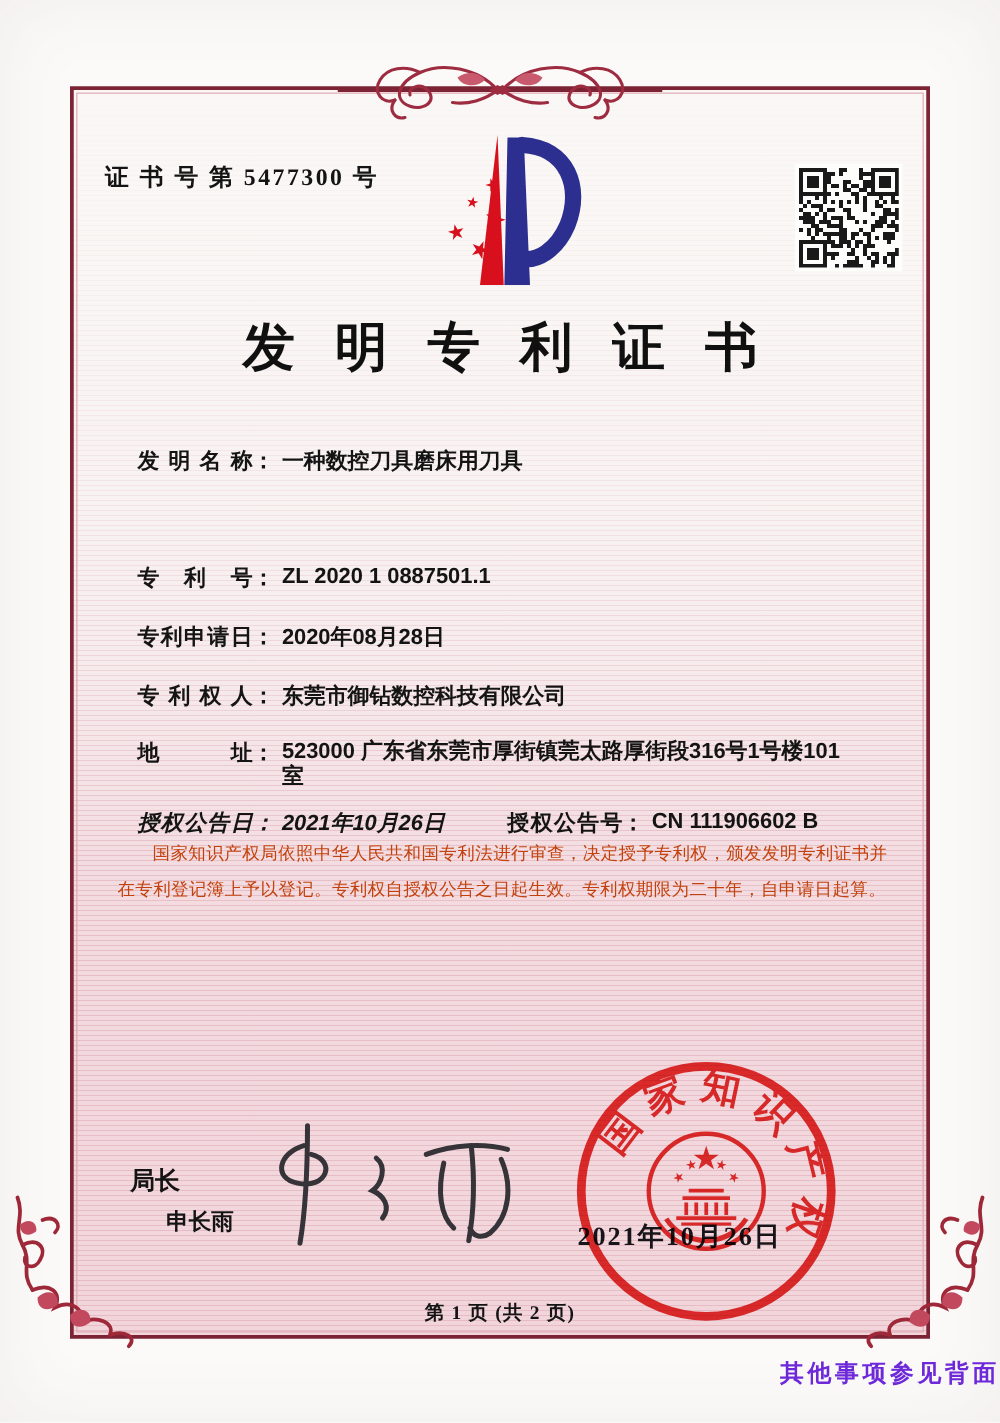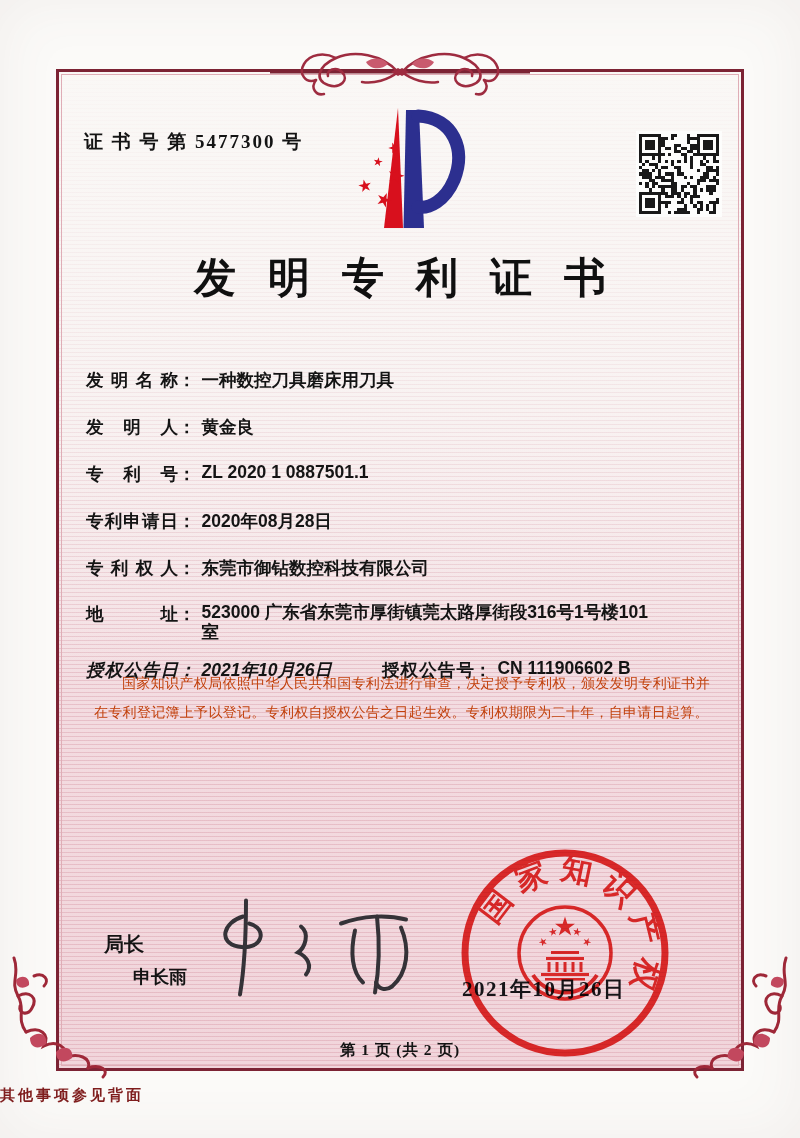--- a/index.html
+++ b/index.html
@@ -27,21 +27,21 @@
 
   .logo { position:absolute; left:332px; top:100px; width:140px; height:140px; }
   .qr   { position:absolute; left:636px; top:131px; width:86px; height:86px; background:#fdfdfc; padding:3px; }
   .qr svg { width:100%; height:100%; display:block; fill:#191919; shape-rendering:crispEdges; }
 
   .title { position:absolute; left:56px; top:250px; width:688px; text-align:center;
            font-size:42px; font-weight:700; letter-spacing:32px; text-indent:32px; color:#101010; }
 
   .rows { position:absolute; left:0; top:0; width:800px; height:100%;
           font-family:"Liberation Sans","DejaVu Sans",sans-serif; font-size:17.5px; font-weight:700; }
-  .row { position:absolute; left:86px; width:630px; white-space:nowrap;margin-top:12px; }
+  .row { position:absolute; left:110px; width:630px; white-space:nowrap; }
   .row .lab { display:inline-block; width:92px; text-align:justify; text-align-last:justify; vertical-align:top; }
   .row .col { display:inline-block; vertical-align:top; }
   .row .val { display:inline-block; margin-left:6px; vertical-align:top; }
   .row .val.wrap { white-space:normal; width:458px; line-height:20px; }
   .grant-group { display:inline-block; white-space:nowrap; vertical-align:top; }
   .grant-first { width:291px;font-style:italic; }
 
   .paras { position:absolute; left:94px; top:670px; width:616px;
            font-size:14px; font-weight:400; line-height:28.5px; letter-spacing:.3px; text-align:justify; color:#c2410c; }
   .paras p { text-indent:2em; margin-bottom:5px; }
@@ -49,22 +49,22 @@
   .signer-title { position:absolute; left:104px; top:931px; font-size:20px; font-weight:700; }
   .signer-name  { position:absolute; left:104px; top:965px; font-size:18px; font-weight:700;margin-left:29px; }
   .signature { position:absolute; left:205px; top:888px; width:220px; height:115px; }
 
   .seal { position:absolute; left:454px; top:842px; width:222px; height:222px; mix-blend-mode:multiply; opacity:.93; }
   .seal-date { position:absolute; left:462px; top:975px; font-size:21px; font-weight:700; letter-spacing:1.5px;
                color:#18181c; mix-blend-mode:multiply; }
 
   .page-indicator { position:absolute; left:56px; top:1040px; width:688px; text-align:center;
                     font-size:15.5px; font-weight:600; letter-spacing:1px; }
-  .back-note { position:absolute; left:0; top:1086px; width:800px; text-align:left;
-               font-size:15px; font-weight:700; letter-spacing:3px; color:#7f1d1d; }
+  .back-note { position:absolute; left:0; top:1086px; width:800px; text-align:right;
+               font-size:19px; font-weight:700; letter-spacing:3px; color:#6d28d9; }
 
   .top-ornament { position:absolute; left:270px; top:42px; width:260px; height:64px; }
   .corner-flourish { position:absolute; width:112px; height:128px; }
   .corner-left  { left:4px;  top:956px; }
   .corner-right { left:684px; top:956px; transform:scaleX(-1); }
 </style>
 </head>
 <body>
 
 <div class="page">
@@ -442,23 +442,20 @@
         </g>
       </svg>
   </div>
 
   <div class="title serif">发明专利证书</div>
 
   <div class="rows">
     <div class="row" style="top:356px">
       <span class="lab">发明名称</span><span class="col">：</span><span class="val">一种数控刀具磨床用刀具</span>
     </div>
-    <div class="row" style="top:403px">
-      <span class="lab">发明人</span><span class="col">：</span><span class="val">黄金良</span>
-    </div>
     <div class="row" style="top:450px">
       <span class="lab">专利号</span><span class="col">：</span><span class="val">ZL 2020 1 0887501.1</span>
     </div>
     <div class="row" style="top:497px">
       <span class="lab">专利申请日</span><span class="col">：</span><span class="val">2020年08月28日</span>
     </div>
     <div class="row" style="top:544px">
       <span class="lab">专利权人</span><span class="col">：</span><span class="val">东莞市御钻数控科技有限公司</span>
     </div>
     <div class="row" style="top:590px">

